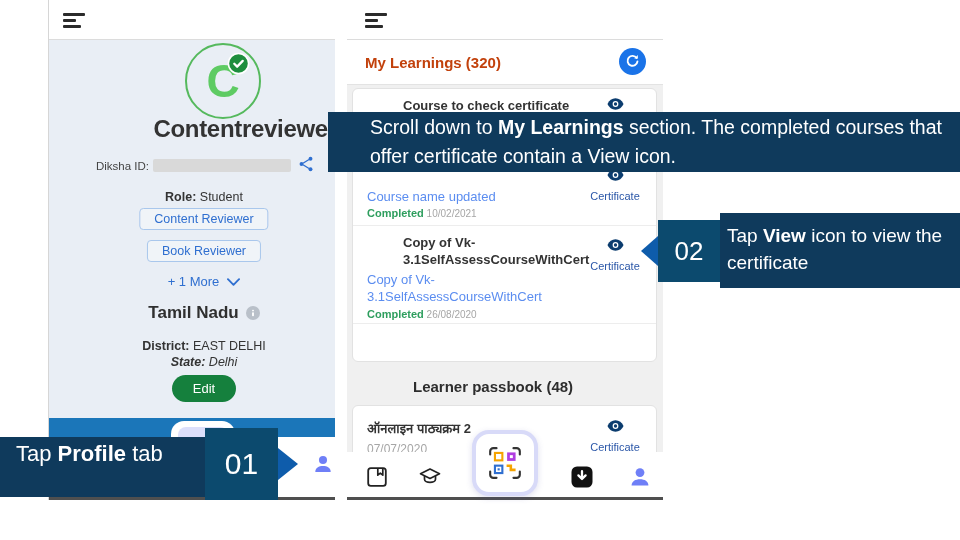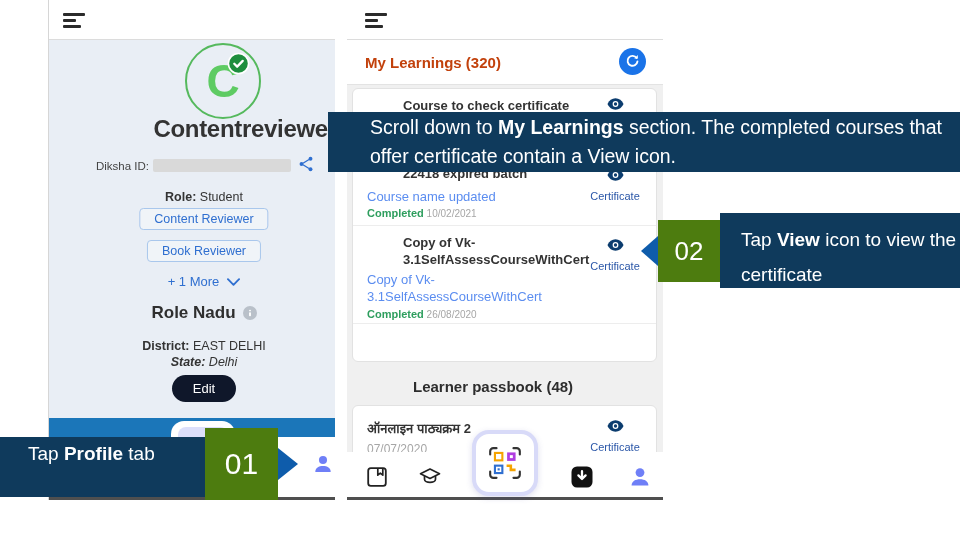--- a/index.html
+++ b/index.html
@@ -32,21 +32,21 @@
   .share-icon { position:absolute; left:228px; top:-4px; width:18px; height:18px; }
   .role-row { position:absolute; left:0; right:0; top:150px; font-size:12.5px; color:#333; }
   .role-row b { font-weight:700; }
   .outline-btn { position:absolute; left:50%; transform:translateX(-50%); border:1px solid #a9c7ec; border-radius:4px; color:#2f6fd0; font-size:12.5px; padding:3px 14px; background:rgba(255,255,255,0.35); cursor:pointer; white-space:nowrap; }
   .more-link { position:absolute; left:0; right:0; top:234px; color:#2f6fd0; font-size:13px; display:flex; justify-content:center; align-items:center; gap:8px; cursor:pointer; }
   .location-row { position:absolute; left:0; right:0; top:263px; font-size:17px; font-weight:700; color:#2f2f2f; display:flex; justify-content:center; align-items:center; gap:7px; }
   .info-icon { width:14px; height:14px; border-radius:50%; background:#b9c0c9; display:inline-flex; align-items:center; justify-content:center; }
   .district-row, .state-row { position:absolute; left:0; right:0; font-size:12.5px; color:#333; }
   .district-row { top:299px; } .state-row { top:315px;font-style:italic; }
   .district-row b, .state-row b { font-weight:700; }
-  .edit-btn { position:absolute; left:50%; transform:translateX(-50%); top:335px; width:64px; height:27px; background:#0f172a; color:#fff; font-size:13px; border:none; border-radius:14px; cursor:pointer; }
+  .edit-btn { position:absolute; left:50%; transform:translateX(-50%); top:335px; width:64px; height:27px; background:#15803d; color:#fff; font-size:13px; border:none; border-radius:14px; cursor:pointer; }
   .blue-bar { position:absolute; left:0; right:0; top:418px; height:19px; background:#1b76b9; }
   .qr-peek { position:absolute; left:122px; top:3px; width:64px; height:30px; background:#fff; border-radius:13px; }
   .qr-peek i { position:absolute; left:7px; top:6px; right:7px; height:22px; background:#dcdffb; border-radius:8px; display:block; }
   .nav-left { position:absolute; left:0; right:0; top:437px; height:60px; background:#fff; }
   .nav-left .tab-icon { position:absolute; left:263px; top:16px; width:22px; height:22px; }
 
   
   .rp-content-bg { position:absolute; left:0; right:0; top:85px; height:412px; background:#f0f0f0; }
   .section-strip { position:absolute; left:0; right:0; top:40px; height:45px; background:#fff; border-bottom:1px solid #e3e3e3; }
   .section-title { position:absolute; left:18px; top:14px; font-size:15px; font-weight:700; color:#c2410c; }
@@ -66,29 +66,29 @@
   .more-pill { position:absolute; left:50%; transform:translateX(-50%); top:243px; width:138px; height:26px; background:#0b4aa2; border:none; border-radius:13px; color:#fff; font-size:13px; display:flex; align-items:center; justify-content:center; gap:9px; cursor:pointer; }
   .passbook-title { position:absolute; left:18px; top:378px; font-size:15px; font-weight:700; color:#2d2d2d;margin-left:48px; }
   .pb-title { position:absolute; left:14px; top:13px; width:200px; font-size:13px; font-weight:700; color:#333; }
   .pb-date { position:absolute; left:14px; top:36px; font-size:12px; color:#a6a6a6; }
   .nav-right { position:absolute; left:0; right:0; top:452px; height:45px; background:#fff; }
   .nav-right .tab { position:absolute; top:13px; width:24px; height:24px; cursor:pointer; }
   .qr-float { position:absolute; left:125px; top:430px; width:66px; height:66px; background:#fff; border:4px solid #d8daf8; border-radius:17px; box-shadow:0 2px 6px rgba(80,80,160,0.18); z-index:5; display:flex; align-items:center; justify-content:center; cursor:pointer; }
 
   
   .navy { background:#0f3a5c; color:#fff; }
-  .blue-num { background:#4d7c0f; color:#fff; display:flex; align-items:center; justify-content:center; }
+  .blue-num { background:#0c4a6e; color:#fff; display:flex; align-items:center; justify-content:center; }
   #banner { position:absolute; left:328px; top:112px; width:632px; height:60px; z-index:20; font-size:19.5px; line-height:29px; padding:1px 6px 0 42px; }
   #banner b, .callout-text b { font-weight:700; }
-  #callout1-box { position:absolute; left:0; top:437px; width:205px; height:60px; z-index:30; font-size:19px; line-height:26px; padding:4px 0 0 28px; }
+  #callout1-box { position:absolute; left:0; top:437px; width:205px; height:60px; z-index:30; font-size:22px; line-height:26px; padding:4px 0 0 16px; }
   #callout1-num { position:absolute; left:205px; top:428px; width:73px; height:72px; z-index:30; font-size:30px; }
   #callout1-arrow { position:absolute; left:278px; top:448px; width:0; height:0; border-top:16px solid transparent; border-bottom:16px solid transparent; border-left:20px solid #0e5cab; z-index:30; }
   #callout2-arrow { position:absolute; left:641px; top:236px; width:0; height:0; border-top:15px solid transparent; border-bottom:15px solid transparent; border-right:17px solid #0e5cab; z-index:30; }
   #callout2-num { position:absolute; left:658px; top:220px; width:62px; height:62px; z-index:30; font-size:26px; }
-  #callout2-box { position:absolute; left:720px; top:213px; width:240px; height:75px; z-index:30; font-size:19px; line-height:35px; padding:9px 0 0 21px; }
+  #callout2-box { position:absolute; left:720px; top:213px; width:240px; height:75px; z-index:30; font-size:19px; line-height:27px; padding:9px 0 0 7px; }
 </style>
 </head>
 <body>
 
 <div id="canvas">
 
   <div class="phone" id="phone-left">
     <div class="topbar">
       <span class="hamburger" style="left:14px">
           <i></i>
@@ -131,21 +131,21 @@
         <button class="outline-btn" style="top:200px">Book Reviewer</button>
 
         <div class="more-link">
           <span>+ 1 More</span>
           <svg viewBox="0 0 14 8" width="13" height="8">
               <path d="m1 1 6 6 6-6" fill="none" stroke="#2f6fd0" stroke-width="2" stroke-linecap="round" stroke-linejoin="round"></path>
             </svg>
         </div>
 
         <div class="location-row">
-          <span>Role Nadu</span>
+          <span>Tamil Nadu</span>
           <span class="info-icon">
             <svg viewBox="0 0 6 10" width="4" height="8">
                 <rect x="1.6" y="0" width="2.8" height="2.6" rx="1.2" fill="#fff"></rect>
                 <rect x="1.6" y="3.8" width="2.8" height="6" rx="1.2" fill="#fff"></rect>
               </svg>
           </span>
         </div>
 
         <div class="district-row"><b>District:</b><span> EAST DELHI</span></div>
         <div class="state-row"><b>State:</b><span> Delhi</span></div>
@@ -200,21 +200,20 @@
         <span class="eye">
           <svg viewBox="0 0 24 16" width="17" height="12">
               <path d="M12 0C7.1 0 2.8 3.1.7 8c2.1 4.9 6.4 8 11.3 8s9.2-3.1 11.3-8C21.2 3.1 16.9 0 12 0z" fill="#0b3c6e"></path>
               <circle cx="12" cy="8" r="4.1" fill="#fff"></circle>
               <circle cx="12" cy="8" r="2.3" fill="#0b3c6e"></circle>
             </svg>
         </span>
         <span class="cert-label">Certificate</span>
       </div>
 
-      <div class="c-title" style="top:77px">22418 expired batch</div>
       <div class="cert-box" style="top:78px">
         <span class="eye">
           <svg viewBox="0 0 24 16" width="17" height="12">
               <path d="M12 0C7.1 0 2.8 3.1.7 8c2.1 4.9 6.4 8 11.3 8s9.2-3.1 11.3-8C21.2 3.1 16.9 0 12 0z" fill="#0b3c6e"></path>
               <circle cx="12" cy="8" r="4.1" fill="#fff"></circle>
               <circle cx="12" cy="8" r="2.3" fill="#0b3c6e"></circle>
             </svg>
         </span>
         <span class="cert-label">Certificate</span>
       </div>

